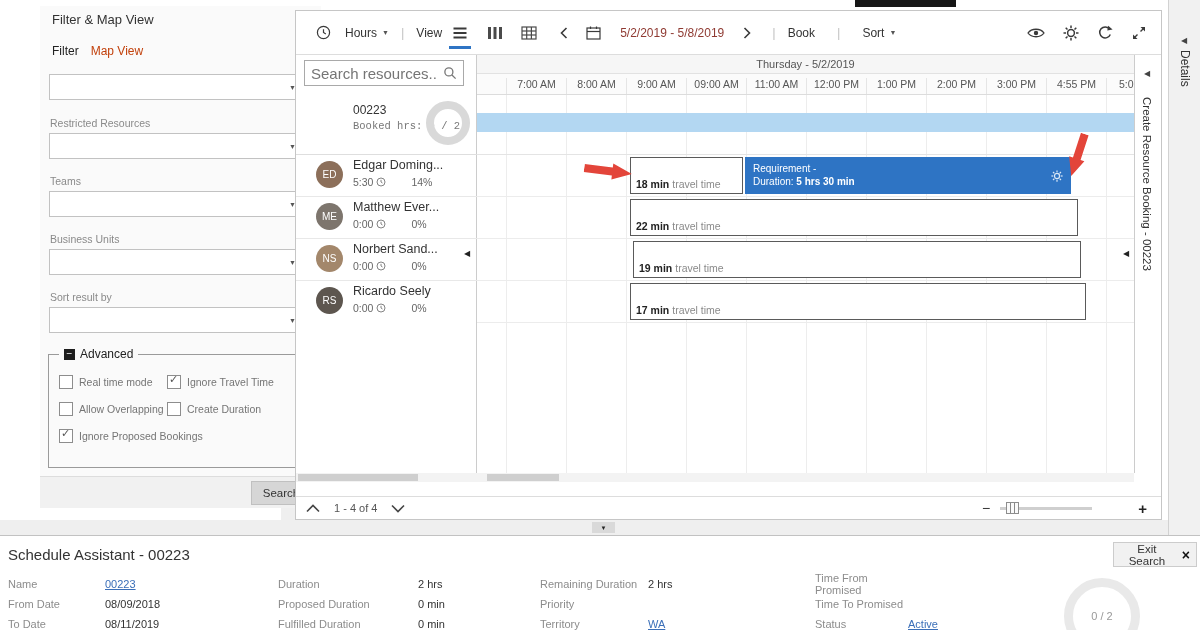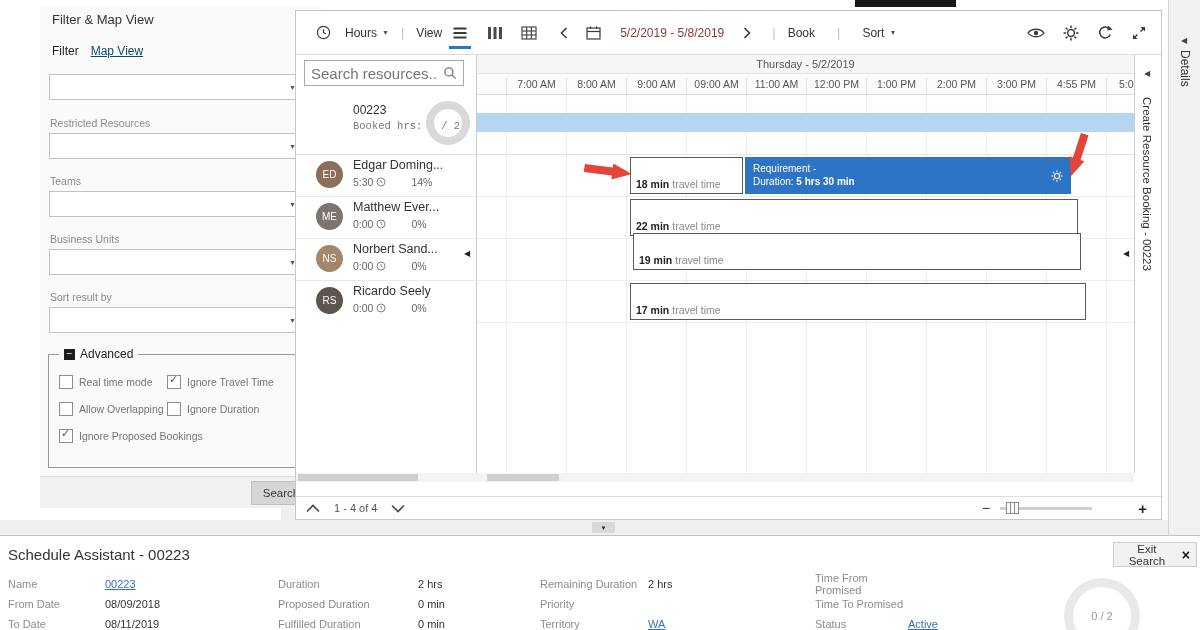--- a/index.html
+++ b/index.html
@@ -15,21 +15,21 @@
   .vgap{left:281px;top:18px;width:14px;height:502px;background:#efefef;}
   .gap-strip{left:0;top:520px;width:1168px;height:15px;background:#efefef;}
   .splitter{left:592px;top:522px;width:23px;height:11px;background:#d9d9d9;display:flex;align-items:center;justify-content:center;font-size:6px;color:#222;}
 
   
   .fpanel{left:0;top:6px;width:281px;height:502px;background:#fafafa;margin-left:40px;}
   .fp-title{left:12px;top:6px;font-size:13px;color:#333;}
   .fp-collapse{right:12px;top:9px;font-size:9px;color:#444;}
   .fp-tabs{left:12px;top:38px;display:flex;gap:12px;}
   .fp-tab{font-size:12px;color:#222;}
-  .fp-tab.inactive{color:#0c4a6e;text-decoration:underline;}
+  .fp-tab.inactive{color:#c2410c;}
   .fp-label{left:10px;font-size:10.5px;color:#8a8a8a;}
   .fp-select{left:9px;width:256px;height:26px;background:#fff;border:1px solid #c2c2c2;box-sizing:border-box;}
   .caret{position:absolute;right:8px;top:50%;transform:translateY(-50%);font-size:7px;color:#555;}
   .fp-advanced{left:8px;top:348px;width:255px;height:114px;border:1px solid #9a9a9a;box-sizing:border-box;}
   .legend{position:absolute;left:10px;top:-8px;background:#fafafa;padding:0 5px;display:flex;align-items:center;gap:5px;font-size:12px;color:#222;}
   .legend-ico{width:11px;height:11px;background:#1d1d1d;color:#fff;font-size:10px;line-height:9px;text-align:center;}
   .legend-ico::before{content:"\2212";}
   .cb{position:absolute;display:flex;align-items:center;gap:6px;}
   .cb-box{width:12px;height:12px;border:1px solid #8d8d8d;background:#fff;position:relative;flex:none;}
   .cb.checked .cb-box::after{content:"\2713";position:absolute;left:1px;top:-3px;font-size:11px;color:#555;}
@@ -168,21 +168,21 @@
       <div class="cb checked" style="left:118px;top:20px;">
         <span class="cb-box"></span>
         <span class="cb-label">Ignore Travel Time</span>
       </div>
       <div class="cb" style="left:10px;top:47px;">
         <span class="cb-box"></span>
         <span class="cb-label">Allow Overlapping</span>
       </div>
       <div class="cb" style="left:118px;top:47px;">
         <span class="cb-box"></span>
-        <span class="cb-label">Ignore Duration</span>
+        <span class="cb-label">Create Duration</span>
       </div>
       <div class="cb checked" style="left:10px;top:74px;">
         <span class="cb-box"></span>
         <span class="cb-label">Ignore Proposed Bookings</span>
       </div>
     </div>
 
     <div class="abs fp-scroll">
       <div class="fp-thumb"></div>
     </div>
@@ -417,21 +417,21 @@
                 <line x1="11.5" y1="4.5" x2="13.3" y2="2.7"></line>
               </g>
               <circle cx="8" cy="8" r="3.4" fill="none" stroke="#dce9f7" stroke-width="1.6"></circle>
             </svg>
         </span>
       </div>
 
       <div class="tbox" style="left:153px;top:104px;width:448px;height:37px;">
         <span class="tmin"><b>22 min</b><span class="tsuffix">travel time</span></span>
       </div>
-      <div class="tbox" style="left:156px;top:138px;width:448px;height:37px;">
+      <div class="tbox" style="left:156px;top:146px;width:448px;height:37px;">
         <span class="tmin"><b>19 min</b><span class="tsuffix">travel time</span></span>
       </div>
       <div class="tbox" style="left:153px;top:188px;width:456px;height:37px;">
         <span class="tmin"><b>17 min</b><span class="tsuffix">travel time</span></span>
       </div>
     </div>
 
     <span class="abs pan" style="left:168px;top:238px;">◀</span>
     <span class="abs pan" style="left:827px;top:238px;">◀</span>
 

